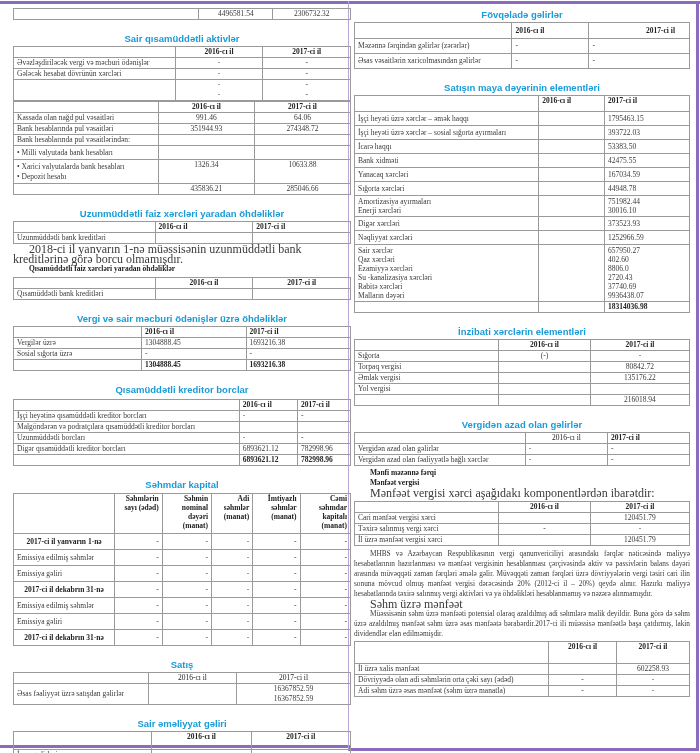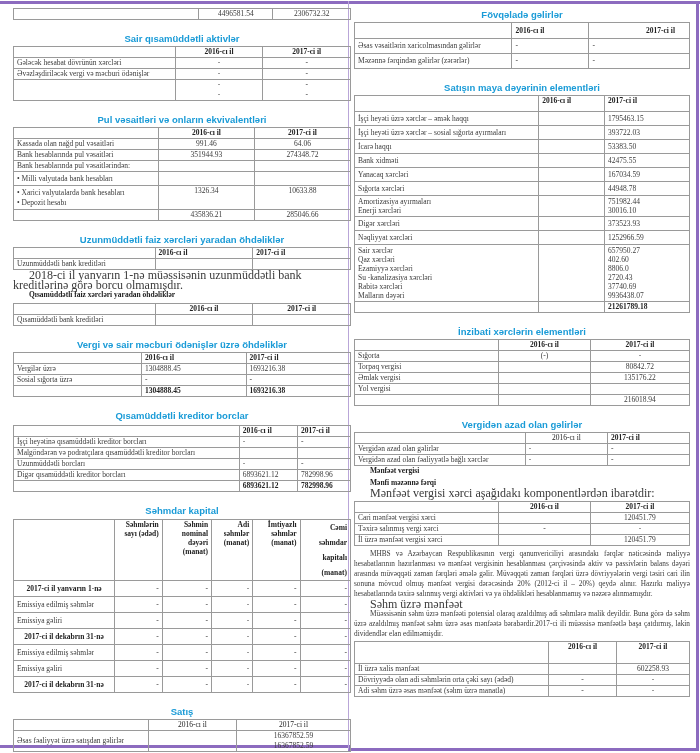--- a/index.html
+++ b/index.html
@@ -45,40 +45,39 @@
 
   <h3 class="sec">Sair qısamüddətli aktivlər</h3>
   <table>
     <tbody>
         <tr>
           <th style="width:48%"></th>
       <th class="c">2016-cı il</th>
       <th class="c">2017-ci il</th>
         </tr>
     <tr>
-      <td>Gələcək hesabat dövrünün xərcləri</td>
+      <td>Əvəzləşdiriləcək vergi və məcburi ödənişlər</td>
       <td class="c">-</td>
       <td class="c">-</td>
         </tr>
     <tr>
-      <td>Əvəzləşdiriləcək vergi və məcburi ödənişlər</td>
+      <td>Gələcək hesabat dövrünün xərcləri</td>
       <td class="c">-</td>
       <td class="c">-</td>
         </tr>
     <tr>
       <td></td>
       <td class="c ml">-
 -</td>
       <td class="c ml">-
 -</td>
         </tr>
   </tbody>
     </table>
 
-  <h3 class="sec">Pul vəsaitləri və onların ekvivalentləri</h3>
   <table>
     <tbody>
         <tr>
           <th style="width:43%"></th>
       <th class="c">2016-cı il</th>
       <th class="c">2017-ci il</th>
         </tr>
     <tr>
           <td>Kassada olan nağd pul vəsaitləri</td>
           <td class="c">991.46</td>
@@ -209,21 +208,21 @@
 
   <h3 class="sec">Səhmdar kapital</h3>
   <table style="margin-top:2px;">
     <tbody>
         <tr>
       <th style="width:30%"></th>
       <th class="r" style="vertical-align:top;line-height:9px;height:40px;">Səhmlərin sayı (ədəd)</th>
       <th class="r" style="vertical-align:top;line-height:9px;">Səhmin nominal dəyəri (manat)</th>
       <th class="r" style="vertical-align:top;line-height:9px;">Adi səhmlər (manat)</th>
       <th class="r" style="vertical-align:top;line-height:9px;">İmtiyazlı səhmlər (manat)</th>
-      <th class="r" style="vertical-align:top;line-height:15px;margin-top:20px;">Cəmi səhmdar kapitalı (manat)</th>
+      <th class="r" style="vertical-align:top;line-height:9px;margin-top:20px;">Cəmi səhmdar kapitalı (manat)</th>
     </tr>
     </tbody>
       <tbody id="sehmdar-body">
         <tr>
           <td style="height:16px" class="b c">2017-ci il yanvarın 1-nə</td>
           <td class="r">-</td>
           <td class="r">-</td>
           <td class="r">-</td>
           <td class="r">-</td>
           <td class="r">-</td>
@@ -318,26 +317,26 @@
 
   <h3 class="sec" style="margin-top:3px">Fövqəladə gəlirlər</h3>
   <table>
     <tbody>
         <tr>
           <th style="width:47%;height:16px"></th>
       <th style="text-align:left">2016-cı il</th>
       <th class="r" style="padding-right:14px">2017-ci il</th>
         </tr>
     <tr class="tall">
+          <td>Məzənnə fərqindən gəlirlər (zərərlər)</td>
+          <td>-</td>
+          <td>-</td>
+        </tr>
+    <tr class="tall">
           <td>Əsas vəsaitlərin xaricolmasından gəlirlər</td>
-          <td>-</td>
-          <td>-</td>
-        </tr>
-    <tr class="tall">
-          <td>Məzənnə fərqindən gəlirlər (zərərlər)</td>
           <td>-</td>
           <td>-</td>
         </tr>
   </tbody>
     </table>
 
   <h3 class="sec">Satışın maya dəyərinin elementləri</h3>
   <table>
     <tbody>
         <tr>
@@ -407,21 +406,21 @@
 8806.0
 2720.43
 37740.69
 9936438.07</td>
         </tr>
       </tbody>
     <tbody>
         <tr>
           <td></td>
           <td></td>
-          <td class="b">21261789.18</td>
+          <td class="b">18314036.98</td>
         </tr>
   </tbody>
     </table>
 
   <h3 class="sec">İnzibati xərclərin elementləri</h3>
   <table>
     <tbody>
         <tr>
           <th style="width:43%"></th>
       <th class="c">2016-cı il</th>
@@ -468,22 +467,22 @@
           <td>-</td>
           <td>-</td>
         </tr>
     <tr>
           <td>Vergidən azad olan fəaliyyətlə bağlı xərclər</td>
           <td>-</td>
           <td>-</td>
         </tr>
   </tbody>
     </table>
+  <p class="note-b" style="margin-top:2px">Mənfi məzənnə fərqi</p>
   <p class="note-b">Mənfəət vergisi</p>
-  <p class="note-b" style="margin-top:2px">Mənfi məzənnə fərqi</p>
   <p class="note">Mənfəət vergisi xərci aşağıdakı komponentlərdən ibarətdir:</p>
 
   <table style="margin-top:3px;">
     <tbody>
         <tr>
           <th style="width:43%"></th>
       <th class="c">2016-cı il</th>
       <th class="c">2017-ci il</th>
         </tr>
     <tr>

